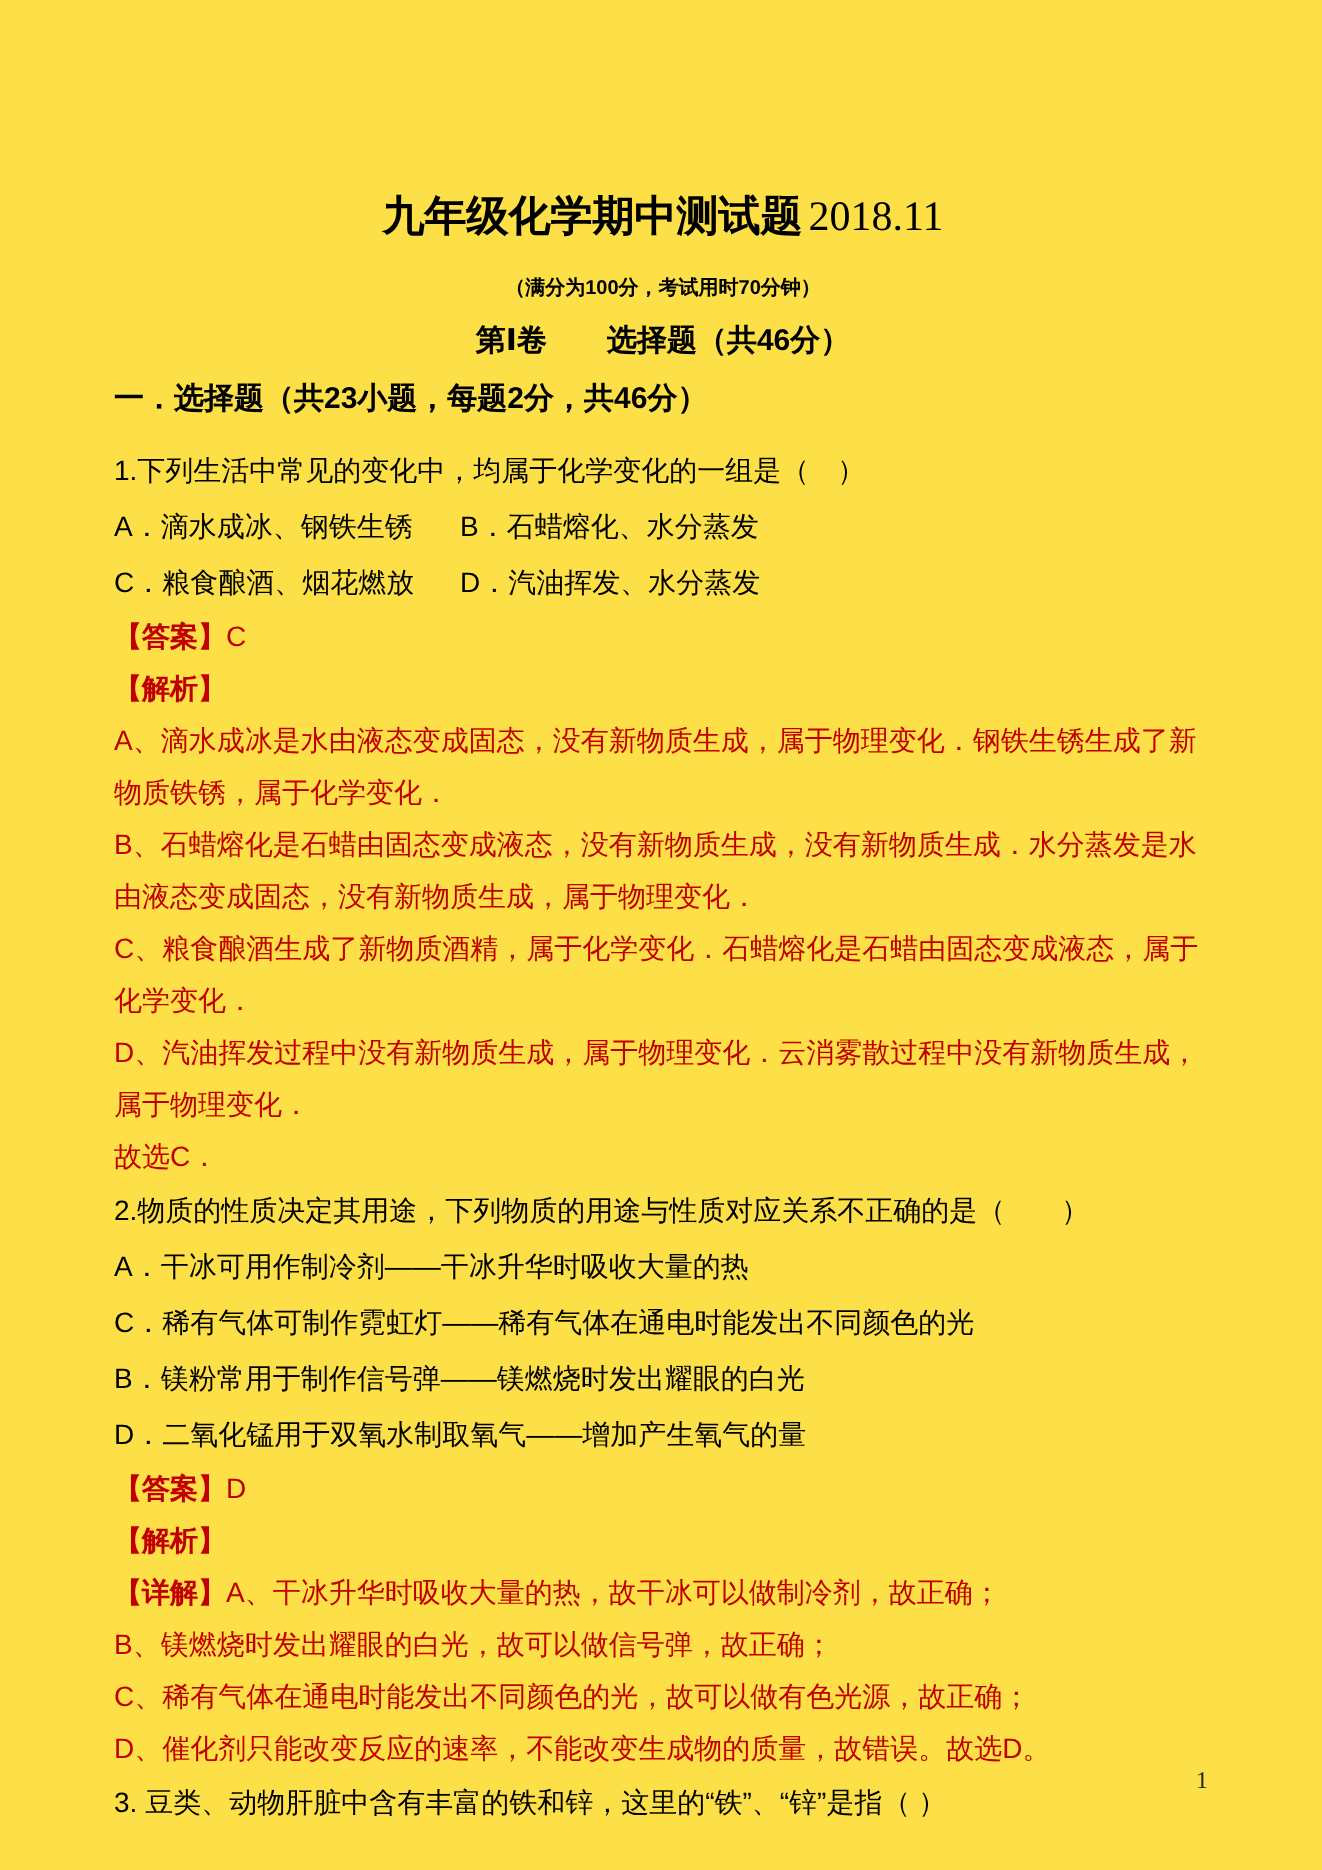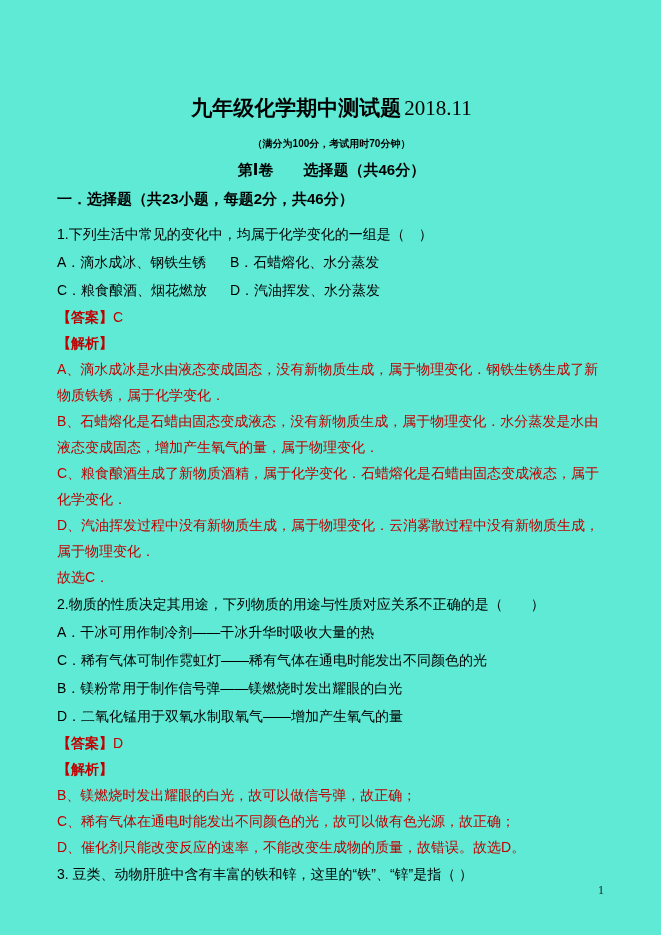--- a/index.html
+++ b/index.html
@@ -4,21 +4,21 @@
 <style>
   :root{
     --red:#c00000;
     --black:#000000;
   }
   html,body{margin:0;padding:0;background:#ffffff;}
   .page{
     position:relative;
     width:661px;
     height:935px;
-    background:#5eead4;
+    background:#fde047;
     overflow:hidden;
     font-family:"Liberation Sans","DejaVu Sans",sans-serif;
     color:var(--black);
   }
   .content{
     position:absolute;
     left:57px;
     top:96px;
     width:549px;
   }
@@ -101,34 +101,35 @@
         <span class="opt-col-left">A．滴水成冰、钢铁生锈</span>
         <span class="opt-col-right">B．石蜡熔化、水分蒸发</span>
       </div>
       <div class="opt-row">
         <span class="opt-col-left">C．粮食酿酒、烟花燃放</span>
         <span class="opt-col-right">D．汽油挥发、水分蒸发</span>
       </div>
       <p class="redp"><span class="label">【答案】</span><span>C</span></p>
       <p class="redp"><span class="label">【解析】</span></p>
       <p class="redp">A、滴水成冰是水由液态变成固态，没有新物质生成，属于物理变化．钢铁生锈生成了新物质铁锈，属于化学变化．</p>
-      <p class="redp">B、石蜡熔化是石蜡由固态变成液态，没有新物质生成，属于物理变化．水分蒸发是水由液态变成固态，增加产生氧气的量，属于物理变化．</p>
+      <p class="redp">B、石蜡熔化是石蜡由固态变成液态，没有新物质生成，没有新物质生成．水分蒸发是水由液态变成固态，没有新物质生成，属于物理变化．</p>
       <p class="redp">C、粮食酿酒生成了新物质酒精，属于化学变化．石蜡熔化是石蜡由固态变成液态，属于化学变化．</p>
       <p class="redp">D、汽油挥发过程中没有新物质生成，属于物理变化．云消雾散过程中没有新物质生成，属于物理变化．</p>
       <p class="redp">故选C．</p>
     </div>
 
     <div>
       <p class="blk">2.物质的性质决定其用途，下列物质的用途与性质对应关系不正确的是（　　）</p>
       <p class="blk">A．干冰可用作制冷剂——干冰升华时吸收大量的热</p>
       <p class="blk">C．稀有气体可制作霓虹灯——稀有气体在通电时能发出不同颜色的光</p>
       <p class="blk">B．镁粉常用于制作信号弹——镁燃烧时发出耀眼的白光</p>
       <p class="blk">D．二氧化锰用于双氧水制取氧气——增加产生氧气的量</p>
       <p class="redp"><span class="label">【答案】</span><span>D</span></p>
       <p class="redp"><span class="label">【解析】</span></p>
+      <p class="redp"><span class="label">【详解】</span><span>A、干冰升华时吸收大量的热，故干冰可以做制冷剂，故正确；</span></p>
       <p class="redp">B、镁燃烧时发出耀眼的白光，故可以做信号弹，故正确；</p>
       <p class="redp">C、稀有气体在通电时能发出不同颜色的光，故可以做有色光源，故正确；</p>
       <p class="redp">D、催化剂只能改变反应的速率，不能改变生成物的质量，故错误。故选D。</p>
     </div>
 
     <div>
       <p class="blk">3. 豆类、动物肝脏中含有丰富的铁和锌，这里的“铁”、“锌”是指（ ）</p>
     </div>
 
   </div>

